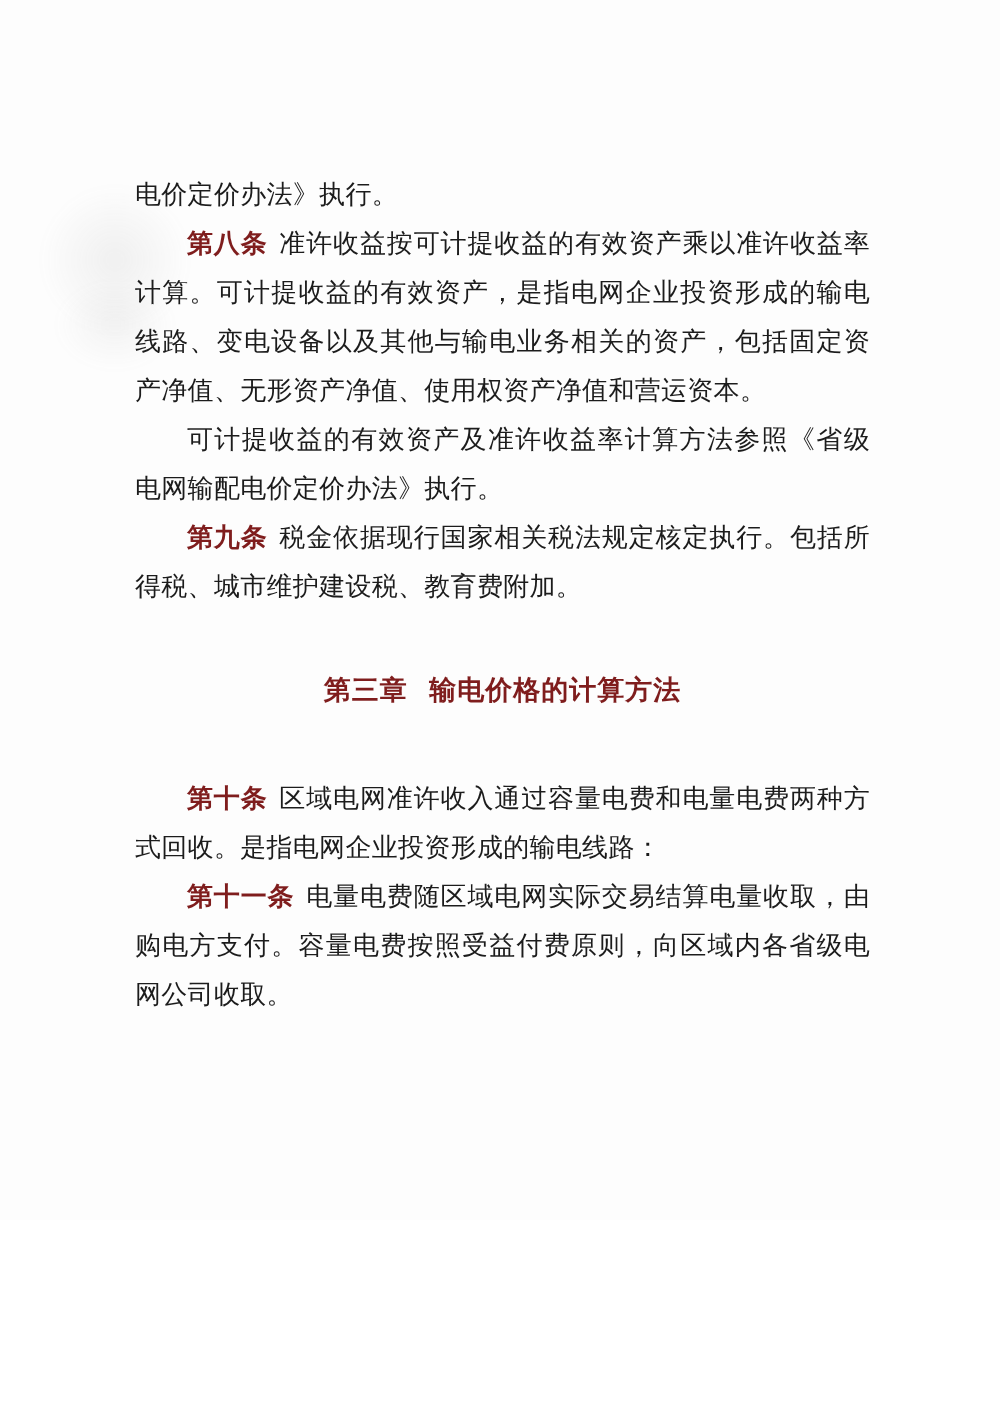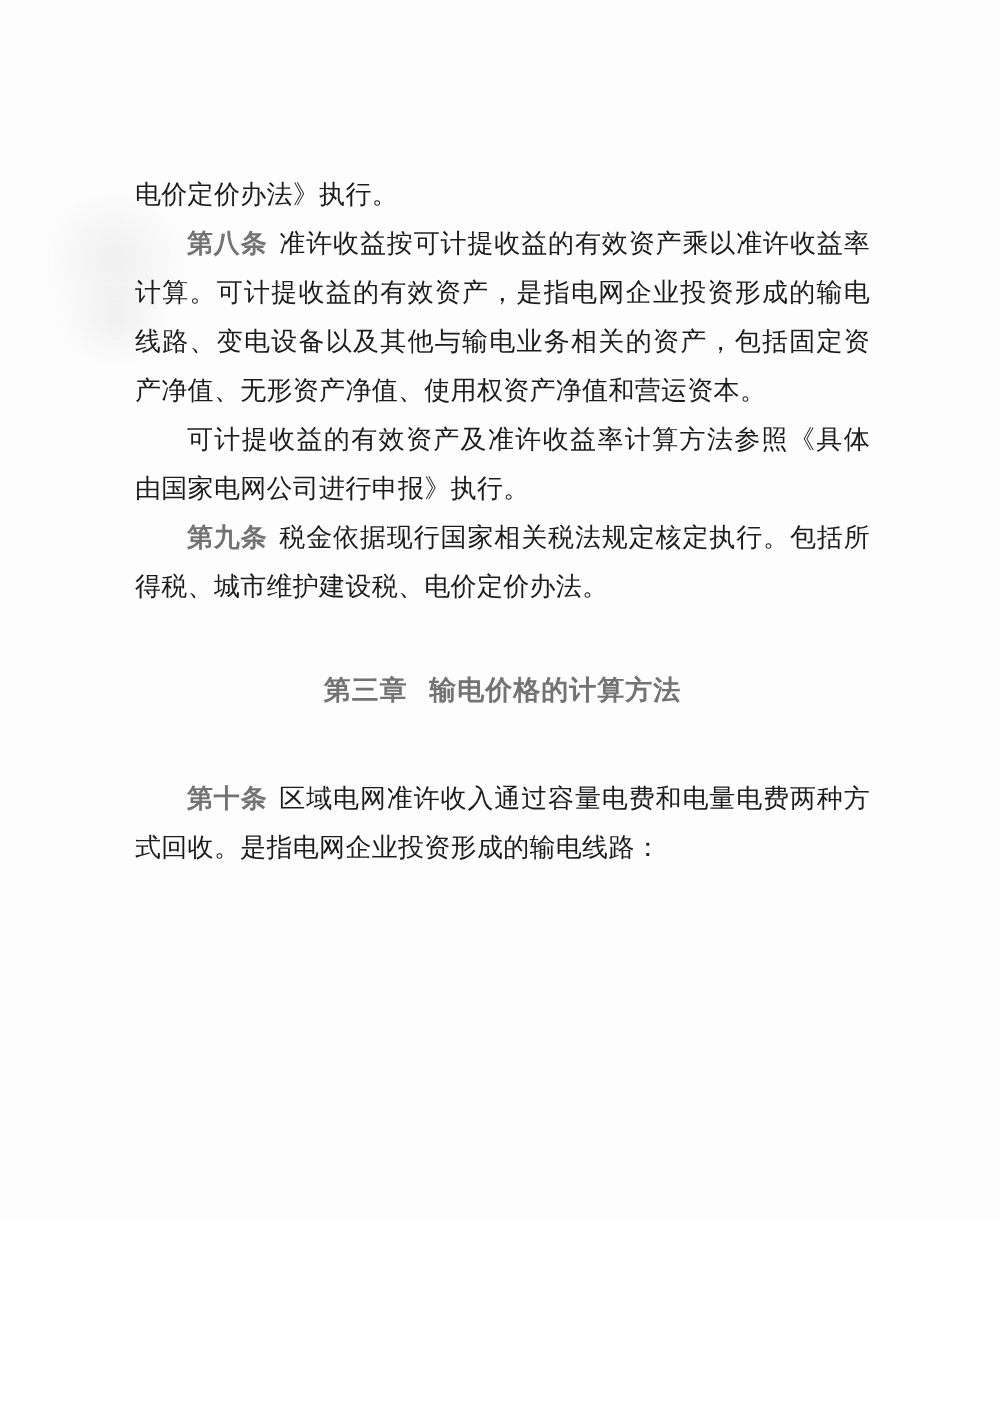--- a/index.html
+++ b/index.html
@@ -45,27 +45,27 @@
   .para {
     margin: 0;
   }
   .para.indent {
     text-indent: 2em;
   }
   .article-lead {
     font-family: "DejaVu Sans", "Liberation Sans", sans-serif;
     font-weight: 700;
     margin-right: 0.45em;
-    color: #737373;
+    color: #7f1d1d;
   }
   .chapter-heading {
     font-family: "DejaVu Sans", "Liberation Sans", sans-serif;
     font-size: 27px;
     font-weight: 700;
-    color: #737373;
+    color: #7f1d1d;
     text-align: center;
     text-indent: 0;
     line-height: 49px;
     margin: 54px 0 60px 0;
     letter-spacing: 1px;
   }
   .chapter-no {
     margin-right: 0.8em;
   }
   .footer {
@@ -82,22 +82,23 @@
 </head>
 <body>
 
 <div class="page">
   <div class="artifact a1"></div>
   <div class="artifact a2"></div>
 
   <main class="body-text" id="doc-body">
       <p class="para"><span>电价定价办法》执行。</span></p>
       <p class="para indent"><b class="article-lead">第八条</b><span>准许收益按可计提收益的有效资产乘以准许收益率计算。可计提收益的有效资产，是指电网企业投资形成的输电线路、变电设备以及其他与输电业务相关的资产，包括固定资产净值、无形资产净值、使用权资产净值和营运资本。</span></p>
-      <p class="para indent"><span>可计提收益的有效资产及准许收益率计算方法参照《具体由国家电网公司进行申报》执行。</span></p>
-      <p class="para indent"><b class="article-lead">第九条</b><span>税金依据现行国家相关税法规定核定执行。包括所得税、城市维护建设税、电价定价办法。</span></p>
+      <p class="para indent"><span>可计提收益的有效资产及准许收益率计算方法参照《省级电网输配电价定价办法》执行。</span></p>
+      <p class="para indent"><b class="article-lead">第九条</b><span>税金依据现行国家相关税法规定核定执行。包括所得税、城市维护建设税、教育费附加。</span></p>
       <h2 class="chapter-heading"><span class="chapter-no">第三章</span><span>输电价格的计算方法</span></h2>
       <p class="para indent"><b class="article-lead">第十条</b><span>区域电网准许收入通过容量电费和电量电费两种方式回收。是指电网企业投资形成的输电线路：</span></p>
+      <p class="para indent"><b class="article-lead">第十一条</b><span>电量电费随区域电网实际交易结算电量收取，由购电方支付。容量电费按照受益付费原则，向区域内各省级电网公司收取。</span></p>
     </main>
 
   <div class="footer">
     <span>— 3 —</span>
   </div>
 </div>
 
 </body></html>

